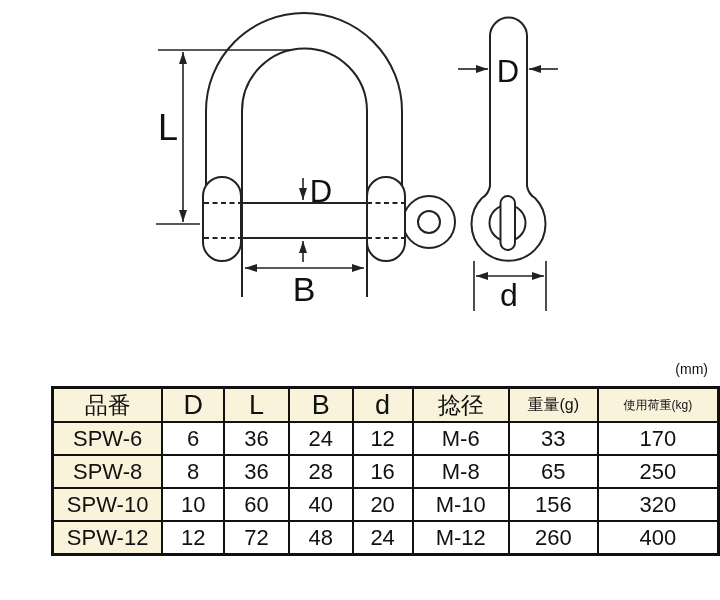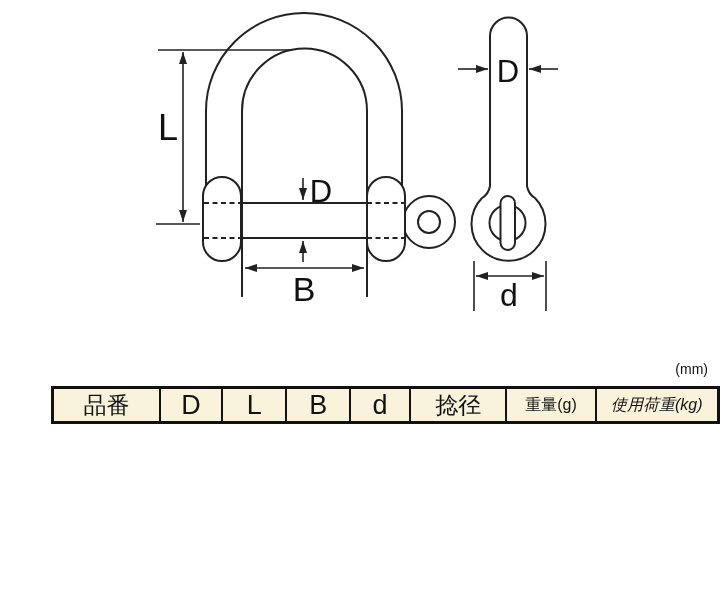--- a/index.html
+++ b/index.html
@@ -27,21 +27,21 @@
   table.spec th,table.spec td{
     border:2px solid var(--border-c,#111);
     text-align:center;vertical-align:middle;padding:0;overflow:hidden;white-space:nowrap;
   }
   table.spec th{height:32px;background:var(--accent-bg,#f8f3da);font-weight:normal;}
   table.spec td{height:31px;font-size:22px;background:#ffffff;}
   table.spec td.rowhead{background:var(--accent-bg,#f8f3da);}
   th.hjp{font-size:23px;}
   th.hlatin{font-size:27px;}
   th.hsmall{font-size:16px;}
-  th.hxsmall{font-size:16px;font-style:italic;}
+  th.hxsmall{font-size:12px;}
 </style>
 </head>
 <body>
 
 <div id="canvas">
 
   <svg id="diagram" width="720" height="360" viewBox="0 0 720 360">
     <defs>
       <marker id="ah" markerUnits="userSpaceOnUse" markerWidth="14" markerHeight="10" refX="13" refY="5" orient="auto-start-reverse">
         <path d="M1,1 L13,5 L1,9 Z" fill="#222"></path>
@@ -119,17 +119,57 @@
           <th class="hlatin">D</th>
           <th class="hlatin">L</th>
           <th class="hlatin">B</th>
           <th class="hlatin">d</th>
           <th class="hjp">捻径</th>
           <th class="hsmall">重量(g)</th>
           <th class="hxsmall">使用荷重(kg)</th>
         </tr>
       </thead>
       <tbody>
+        <tr>
+          <td class="rowhead">SPW-6</td>
+          <td>6</td>
+          <td>36</td>
+          <td>24</td>
+          <td>12</td>
+          <td>M-6</td>
+          <td>33</td>
+          <td>170</td>
+        </tr>
+        <tr>
+          <td class="rowhead">SPW-8</td>
+          <td>8</td>
+          <td>36</td>
+          <td>28</td>
+          <td>16</td>
+          <td>M-8</td>
+          <td>65</td>
+          <td>250</td>
+        </tr>
+        <tr>
+          <td class="rowhead">SPW-10</td>
+          <td>10</td>
+          <td>60</td>
+          <td>40</td>
+          <td>20</td>
+          <td>M-10</td>
+          <td>156</td>
+          <td>320</td>
+        </tr>
+        <tr>
+          <td class="rowhead">SPW-12</td>
+          <td>12</td>
+          <td>72</td>
+          <td>48</td>
+          <td>24</td>
+          <td>M-12</td>
+          <td>260</td>
+          <td>400</td>
+        </tr>
       </tbody>
     </table>
   </div>
 
 </div>
 
 </body></html>

